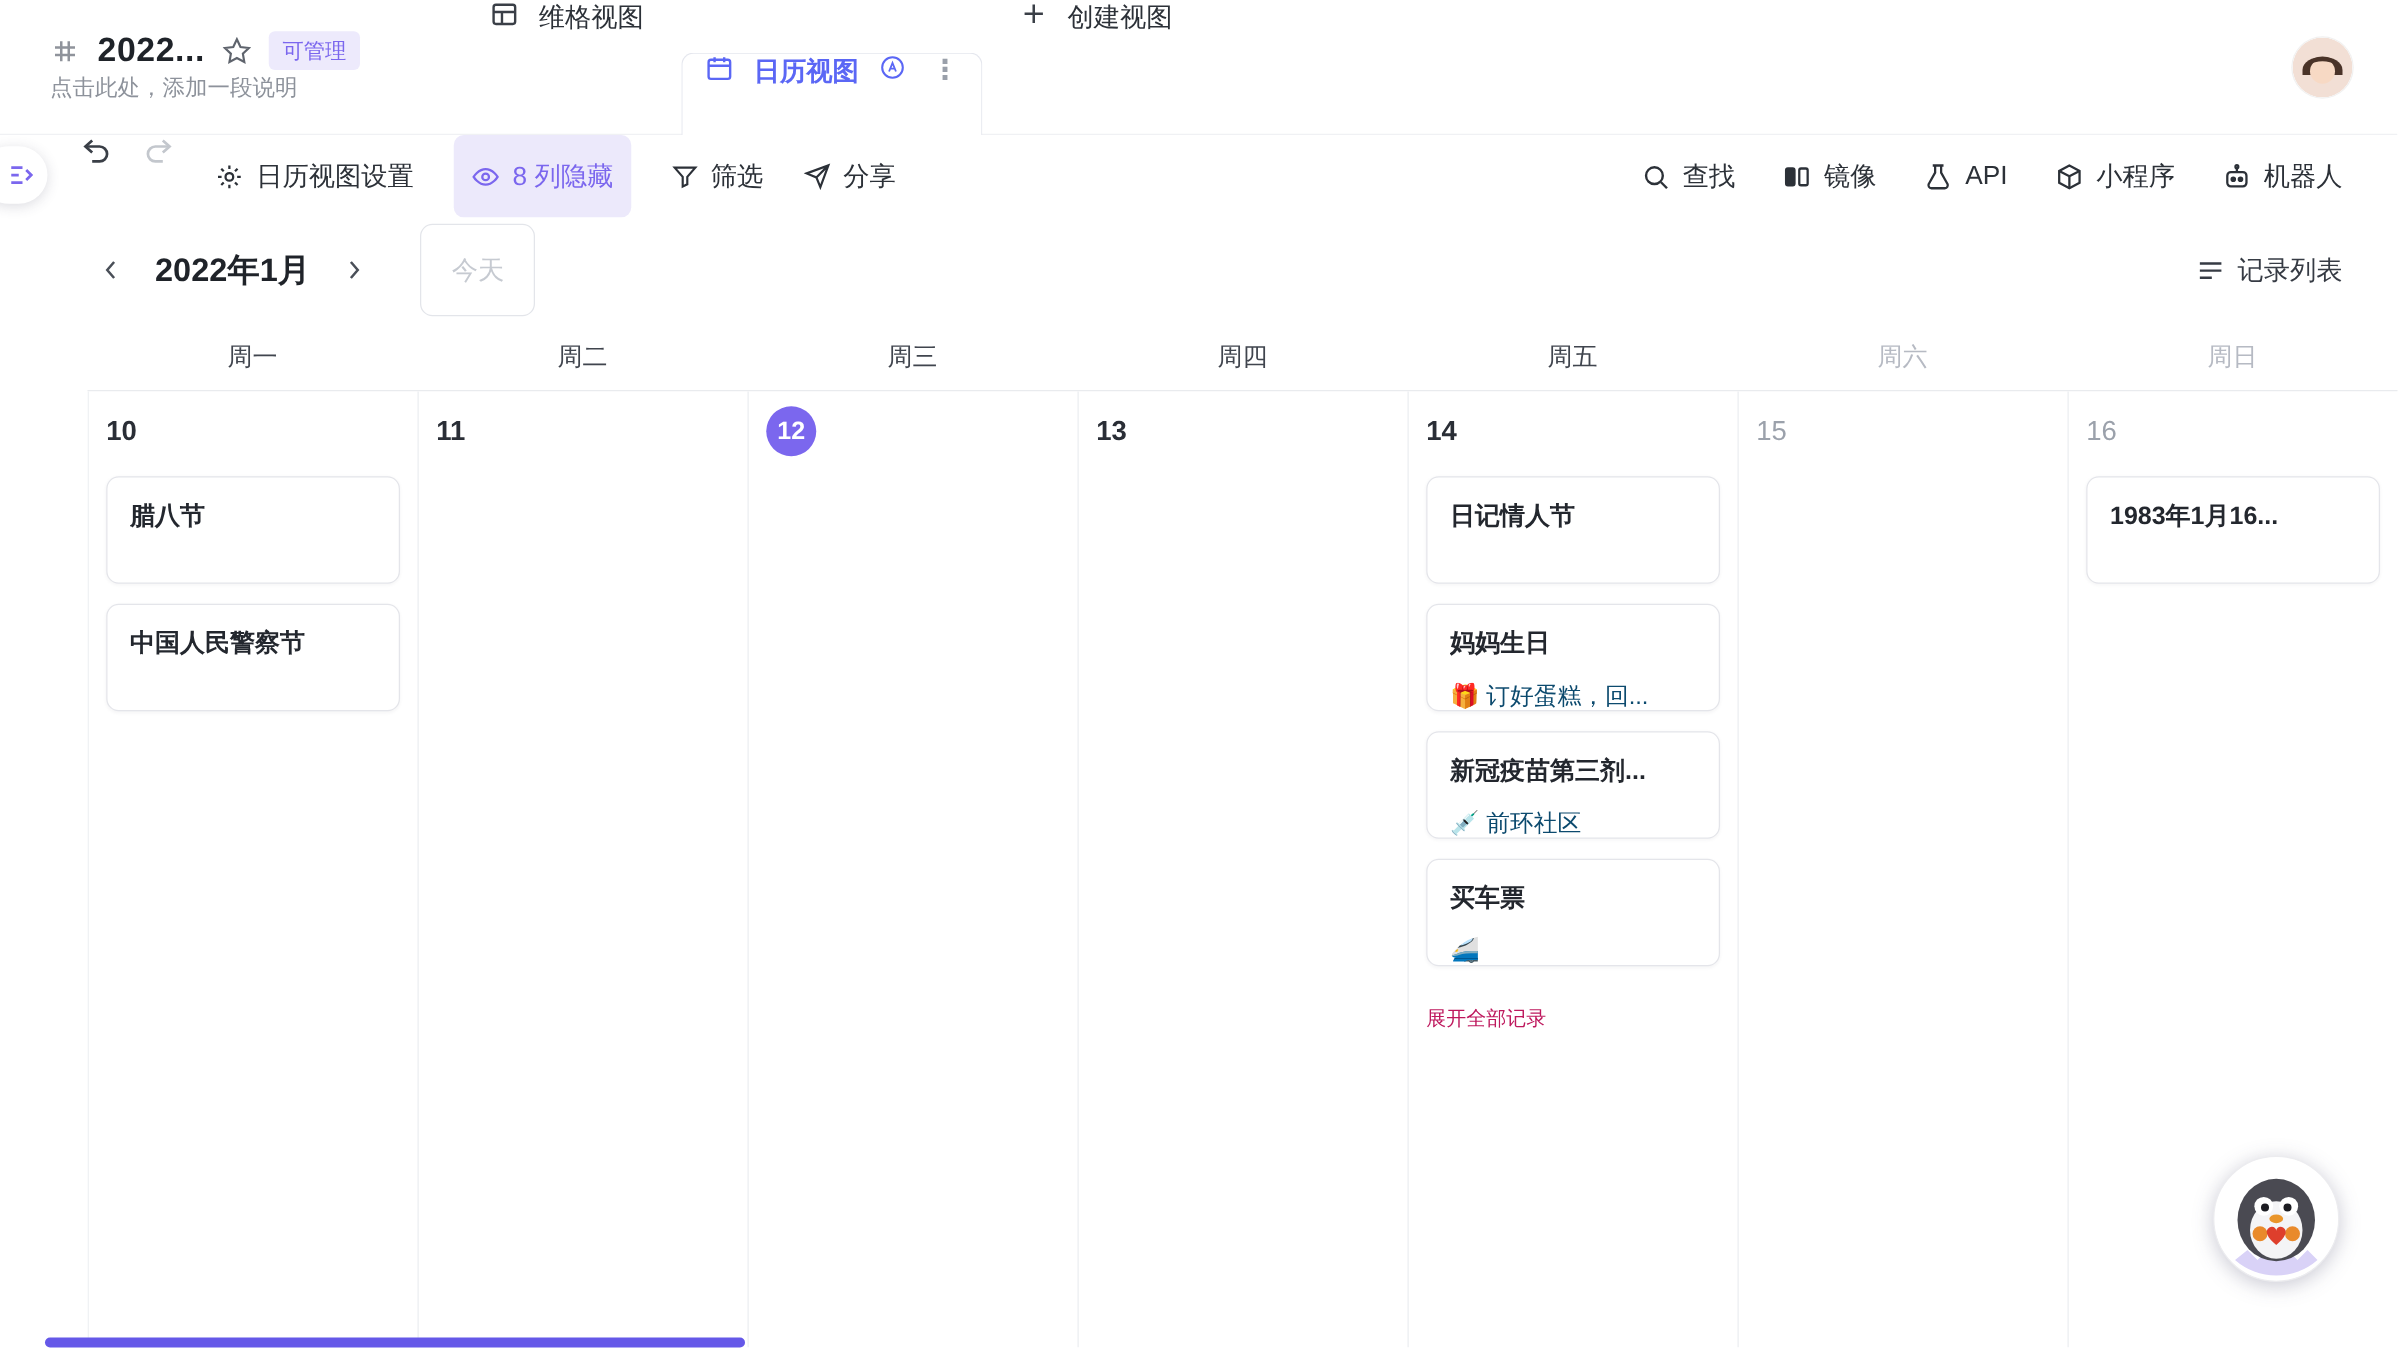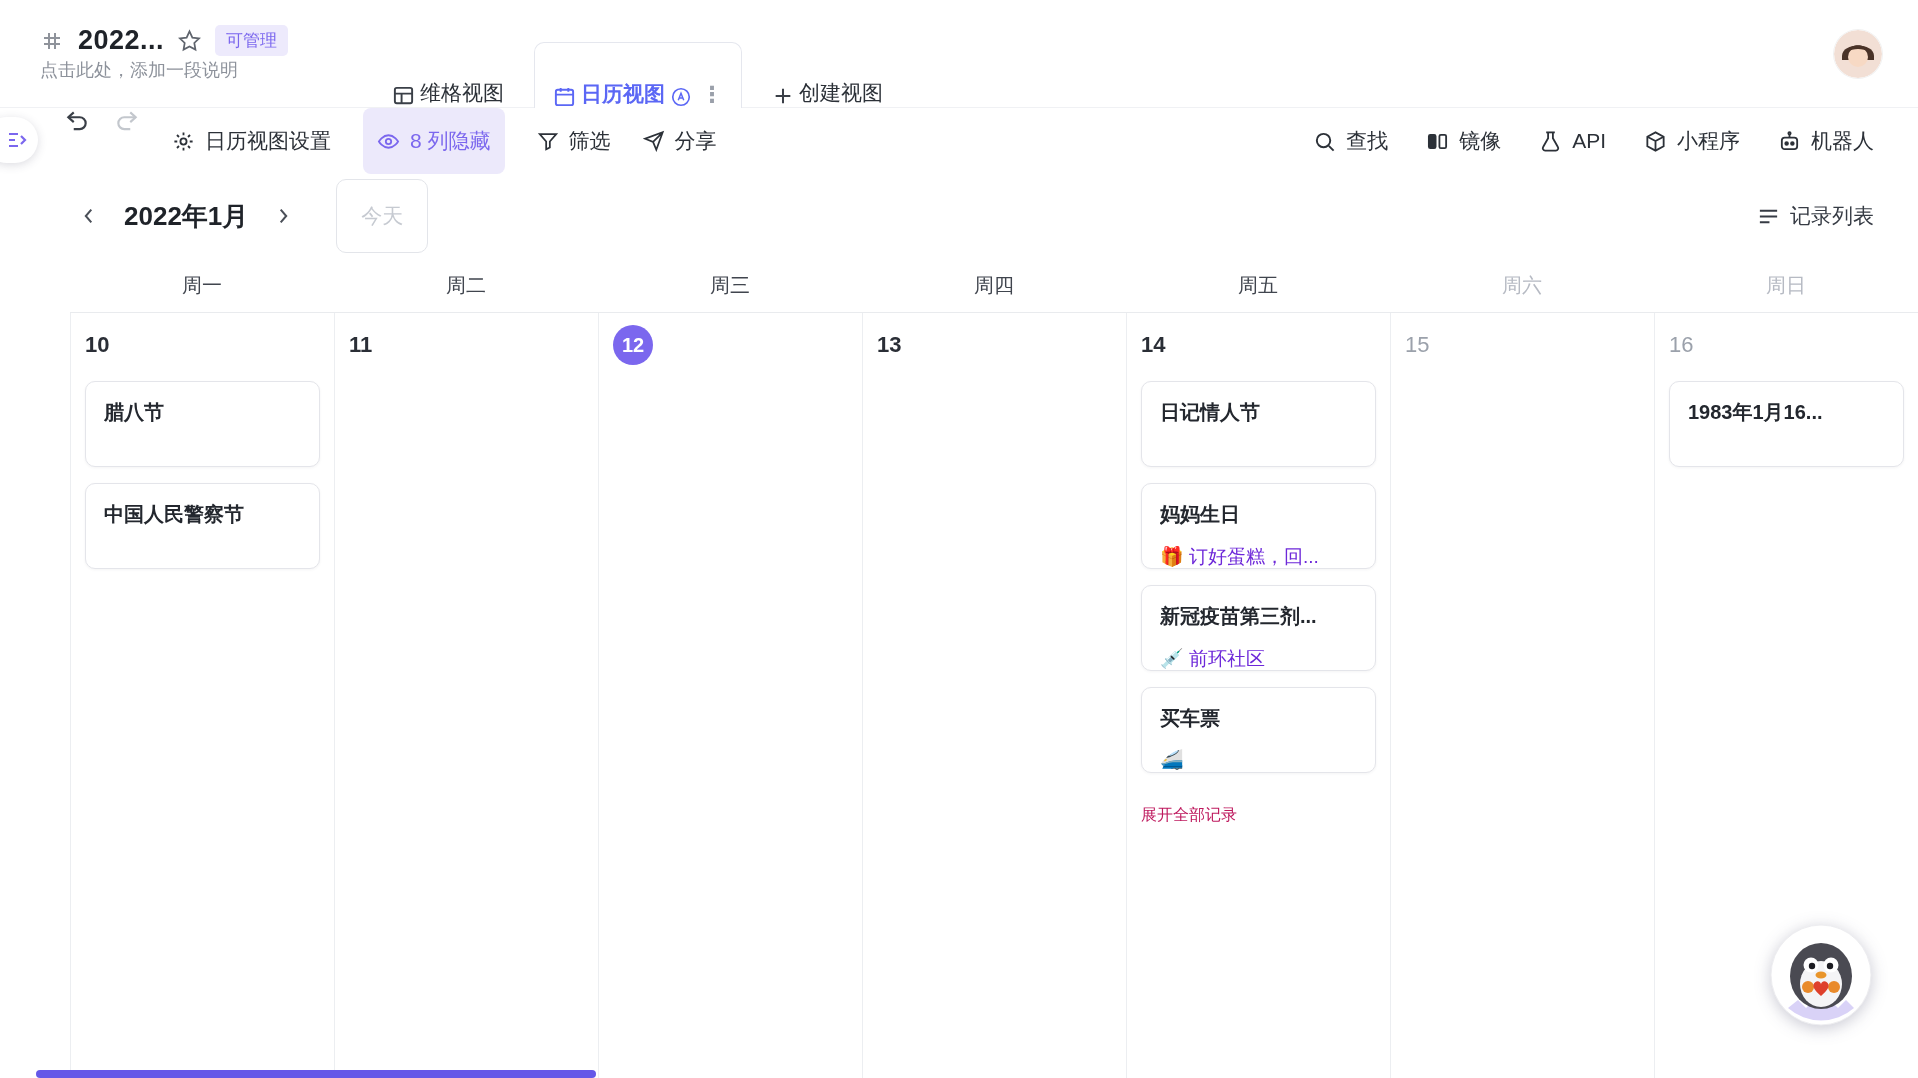--- a/index.html
+++ b/index.html
@@ -11,21 +11,21 @@
 
   
   .top{height:108px;display:flex;align-items:center;padding-left:40px;
     border-bottom:1px solid #F0F1F4;position:relative;background:#fff}
   .title-block{display:flex;flex-direction:column;gap:2px}
   .trow{display:flex;align-items:center;gap:14px}
   .doc-title{font-size:27px;font-weight:700;color:#1F2329;letter-spacing:.5px}
   .badge{background:#EDEAFC;color:var(--accent);font-size:17px;padding:4px 11px;border-radius:5px}
   .subtitle{font-size:18px;color:#8D929B}
   .tabs{display:flex;align-items:center;height:100%;margin-left:80px}
-  .tab{display:flex;align-items:flex-end;gap:5px;font-size:21px;color:#2C3138;
+  .tab{display:flex;align-items:flex-start;gap:16px;font-size:21px;color:#2C3138;
     padding:0 24px;height:100%;cursor:pointer}
   .tab.active{align-self:flex-end;height:66px;border:1px solid #E5E7EE;border-bottom:none;
     border-radius:10px 10px 0 0;background:#fff;color:var(--tabblue);font-weight:700;
     margin:0 6px -1px 6px;z-index:2;padding:0 18px}
   .dots{font-size:22px;color:#9AA0AA;margin-left:4px;cursor:pointer}
   .avatar{margin-left:auto;margin-right:36px;width:48px;height:48px;border-radius:50%;
     overflow:hidden;cursor:pointer;box-shadow:0 0 0 1px rgba(0,0,0,.06)}
 
   
   .toolbar{height:66px;display:flex;gap:32px;padding:0 44px 0 64px;
@@ -54,21 +54,21 @@
   .grid{flex:1;display:grid;grid-template-columns:repeat(7,1fr);border-top:1px solid #E9EBEE;overflow:hidden}
   .day{border-left:1px solid var(--line);padding:12px 14px;display:flex;flex-direction:column;
     gap:16px;overflow:hidden;cursor:pointer}
   .date{font-size:22px;font-weight:600;color:#2A2E36;height:40px;display:flex;align-items:center;flex:none}
   .day.weekend .date{color:#9BA1AB;font-weight:500}
   .date.today{background:var(--accent);color:#fff;width:40px;height:40px;border-radius:50%;
     justify-content:center;font-size:20px}
   .card{flex:none;height:86px;background:#fff;border:1px solid #E4E5EA;border-radius:10px;
     box-shadow:0 1px 3px rgba(30,30,60,.05);padding:17px 18px;cursor:pointer;overflow:hidden}
   .card-title{font-size:20px;font-weight:700;color:#23272E;white-space:nowrap;overflow:hidden}
-  .card-sub{margin-top:16px;font-size:19px;color:#6d28d9;white-space:nowrap;overflow:hidden}
+  .card-sub{margin-top:16px;font-size:19px;color:#0c4a6e;white-space:nowrap;overflow:hidden}
   .day-footer{font-size:16px;color:#be185d;margin-top:16px;cursor:pointer;flex:none}
 
   
   .hscrollbar{position:absolute;left:36px;bottom:0;width:560px;height:8px;background:#6558E8;
     border-radius:4px;cursor:grab;z-index:5}
   .mascot{position:absolute;right:46px;bottom:52px;width:102px;height:102px;cursor:pointer;
     filter:drop-shadow(0 3px 8px rgba(40,40,80,.25));z-index:5}
 </style>
 </head>
 <body>

